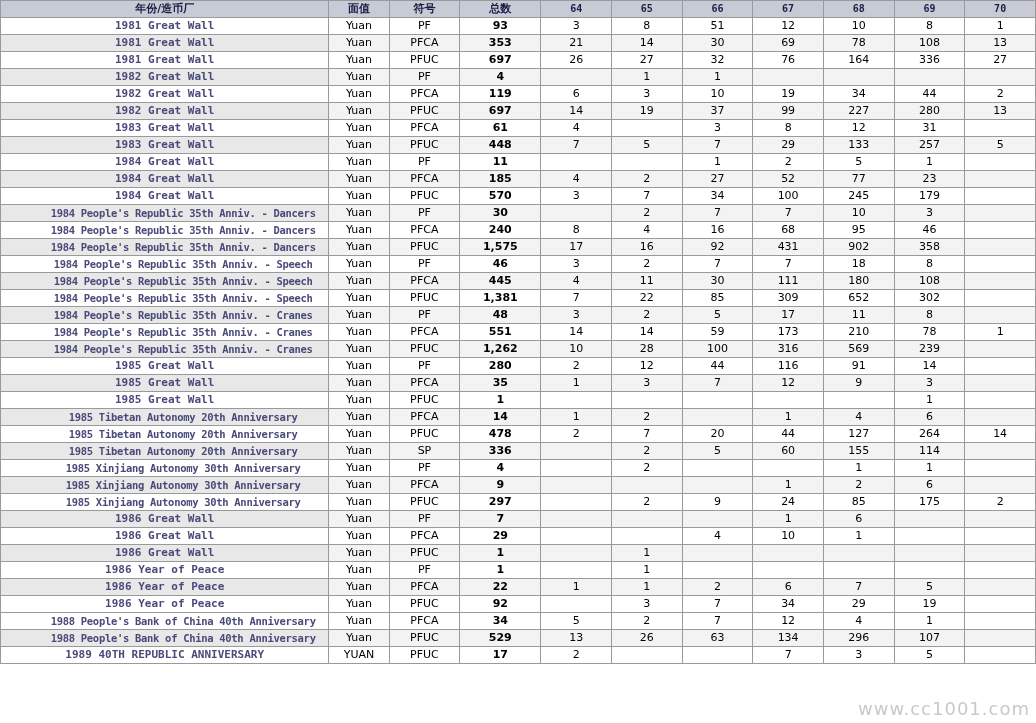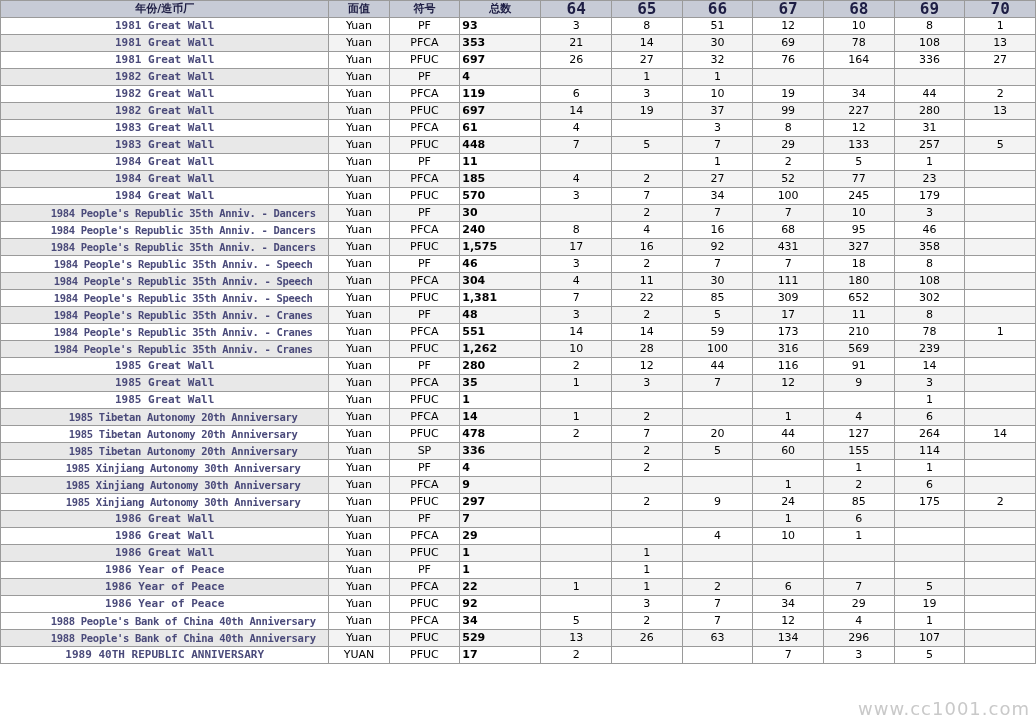--- a/index.html
+++ b/index.html
@@ -33,21 +33,21 @@
     background: #c7cbd6;
     color: #1d1d44;
     font-weight: bold;
     text-align: center;
     font-family: "DejaVu Sans", sans-serif;
     font-size: 12px;
     height: 19px;
   }
   thead th.num-head {
     font-family: "DejaVu Sans Mono", monospace;
-    font-size: 16px;
+    font-size: 10px;
   }
   
   col.c-name   { width: 316px; }
   col.c-denom  { width: 58px; }
   col.c-mark   { width: 68px; }
   col.c-total  { width: 78px; }
   col.c-grade  { width: 68px; }
   
   td.name {
     text-align: center;
@@ -62,20 +62,21 @@
     letter-spacing: -0.3px;
     padding-left: 39px;
   }
   td.denom, td.mark {
     text-align: center;
     color: #000000;
     font-family: "DejaVu Sans", sans-serif;
     font-size: 11px;
   }
   td.total {
+    text-align: center;
     color: #000000;
     font-family: "DejaVu Sans", sans-serif;
     font-weight: bold;
     font-size: 11.5px;
   }
   td.grade {
     text-align: center;
     color: #000000;
     font-family: "DejaVu Sans", sans-serif;
     font-size: 11px;
@@ -302,42 +303,42 @@
       </tr>
       <tr class="alt">
         <td class="name long">1984 People's Republic 35th Anniv. - Dancers</td>
         <td class="denom">Yuan</td>
         <td class="mark">PFUC</td>
         <td class="total">1,575</td>
         <td class="grade">17</td>
         <td class="grade">16</td>
         <td class="grade">92</td>
         <td class="grade">431</td>
-        <td class="grade">327</td>
+        <td class="grade">902</td>
         <td class="grade">358</td>
         <td class="grade"></td>
       </tr>
       <tr>
         <td class="name long">1984 People's Republic 35th Anniv. - Speech</td>
         <td class="denom">Yuan</td>
         <td class="mark">PF</td>
         <td class="total">46</td>
         <td class="grade">3</td>
         <td class="grade">2</td>
         <td class="grade">7</td>
         <td class="grade">7</td>
         <td class="grade">18</td>
         <td class="grade">8</td>
         <td class="grade"></td>
       </tr>
       <tr class="alt">
         <td class="name long">1984 People's Republic 35th Anniv. - Speech</td>
         <td class="denom">Yuan</td>
         <td class="mark">PFCA</td>
-        <td class="total">304</td>
+        <td class="total">445</td>
         <td class="grade">4</td>
         <td class="grade">11</td>
         <td class="grade">30</td>
         <td class="grade">111</td>
         <td class="grade">180</td>
         <td class="grade">108</td>
         <td class="grade"></td>
       </tr>
       <tr>
         <td class="name long">1984 People's Republic 35th Anniv. - Speech</td>

